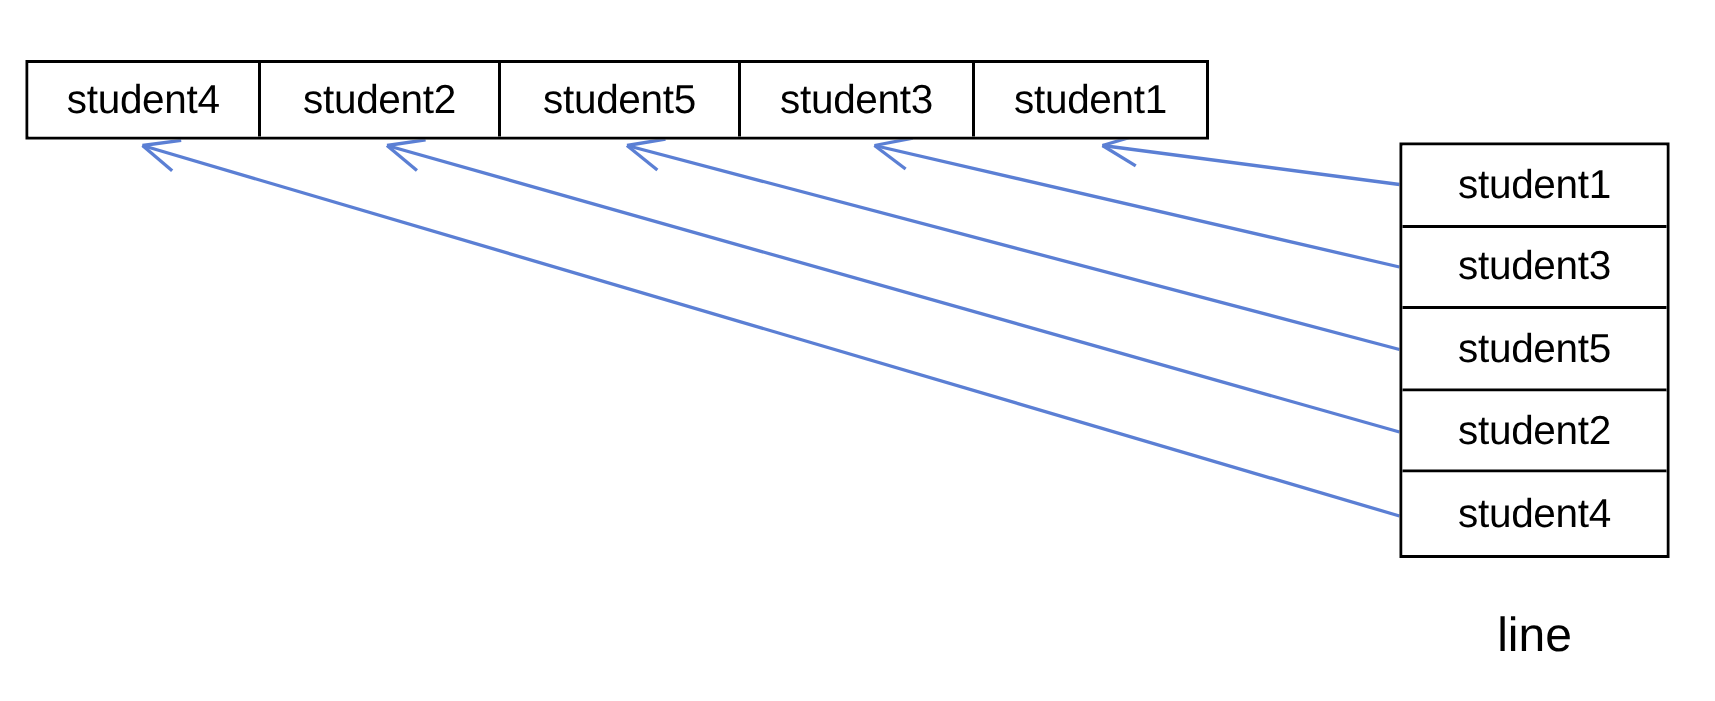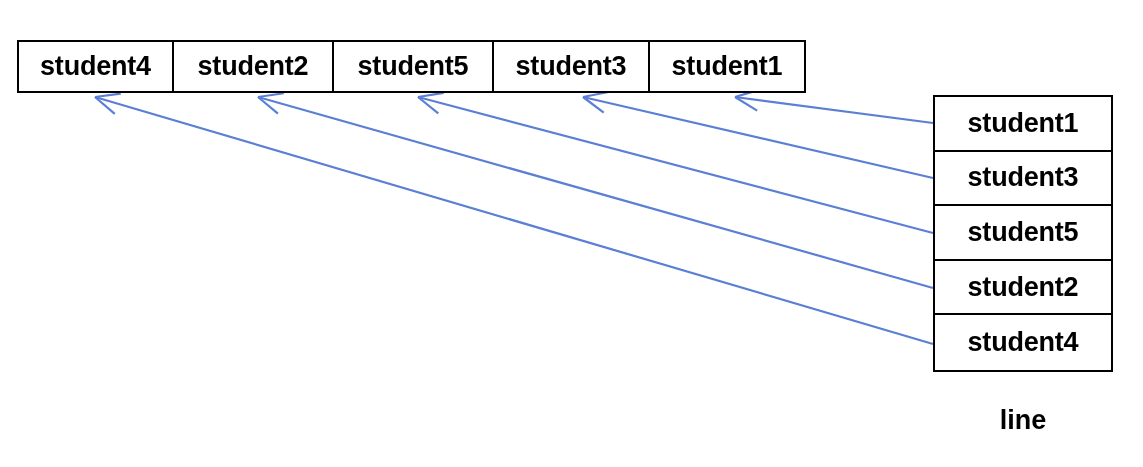--- a/index.html
+++ b/index.html
@@ -14,21 +14,20 @@
     font-family: "Liberation Sans", sans-serif;
     overflow: hidden;
   }
 
   #canvas {
     position: absolute;
     left: 0;
     top: 0;
     width: 1093px;
     height: 467px;
-    font-weight: bold;
   }
 
   
   .top-table {
     position: absolute;
     left: 17px;
     top: 40px;
     width: 789px;
     height: 53px;
     box-sizing: border-box;
@@ -88,21 +87,21 @@
     border-bottom: none;
   }
 
   
   .caption {
     position: absolute;
     left: 933px;
     top: 405px;
     width: 180px;
     text-align: center;
-    font-size: 27px;
+    font-size: 32px;
     color: #000000;
   }
 
   
   #arrows {
     position: absolute;
     left: 0;
     top: 0;
     width: 1143px;
     height: 467px;

